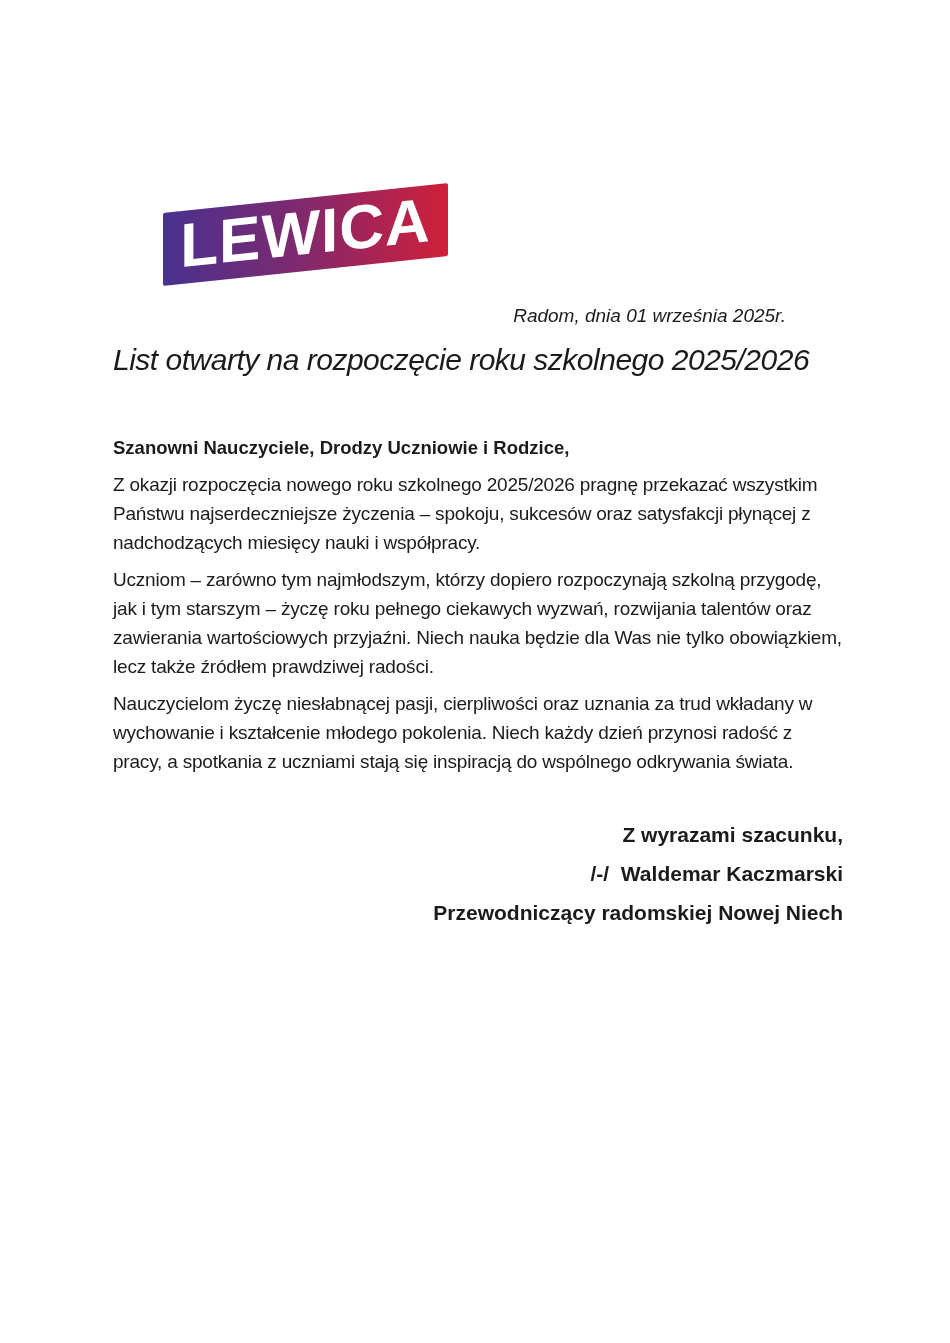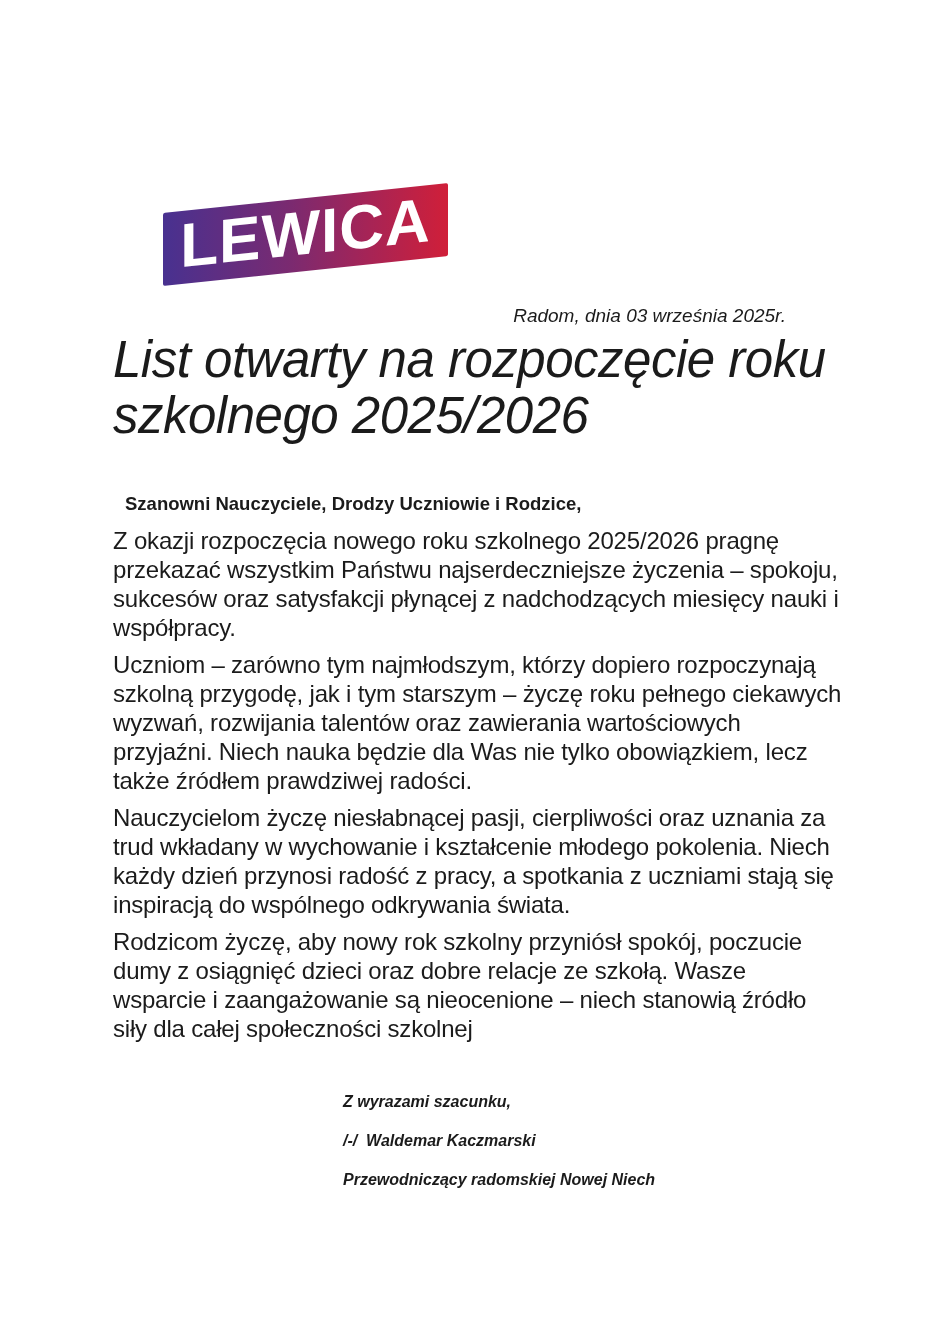--- a/index.html
+++ b/index.html
@@ -48,76 +48,74 @@
   .date-line {
     margin: 0;
     font-size: 19px;
     line-height: 28px;
     font-style: italic;
     text-align: right;
     padding-right: 57px;
   }
   .title {
     margin: 2px 0 0 0;
-    font-size: 51px;
+    font-size: 30px;
     line-height: 56px;
     font-weight: normal;
     font-style: italic;
     letter-spacing: -0.5px;
   }
   .greeting {
-    margin: 45px 0 0 12px;
+    margin: 45px 0 0 0;
     font-size: 18.5px;
     line-height: 29px;
     font-weight: bold;
   }
   .body-par {
     margin: 8px 0 0 0;
-    font-size: 24px;
+    font-size: 19px;
     line-height: 29px;
     letter-spacing: -0.2px;
   }
   .closing {
     margin: 44px 0 0 auto;
     width: 500px;
-    text-align: left;
-    font-style: italic;
+    text-align: right;
     font-weight: bold;
-    font-size: 16px;
+    font-size: 21px;
   }
   .closing p {
     margin: 0 0 10px 0;
     line-height: 29px;
     white-space: pre-wrap;
   }
 </style>
 </head>
 <body>
 
 <div class="page">
 
   <div class="logo" style="background: linear-gradient(90deg, rgb(72, 49, 144) 0%, rgb(123, 42, 112) 45%, rgb(166, 36, 86) 72%, rgb(208, 31, 57) 100%);">
     <span class="logo-text" style="color: rgb(255, 255, 255);">LEWICA</span>
   </div>
 
   <div class="content">
 
-    <p class="date-line">Radom, dnia 03 września 2025r.</p>
+    <p class="date-line">Radom, dnia 01 września 2025r.</p>
 
     <h1 class="title">List otwarty na rozpoczęcie roku szkolnego 2025/2026</h1>
 
     <p class="greeting">Szanowni Nauczyciele, Drodzy Uczniowie i Rodzice,</p>
 
     <p class="body-par">Z okazji rozpoczęcia nowego roku szkolnego 2025/2026 pragnę przekazać wszystkim Państwu najserdeczniejsze życzenia – spokoju, sukcesów oraz satysfakcji płynącej z nadchodzących miesięcy nauki i współpracy.</p>
 
     <p class="body-par">Uczniom – zarówno tym najmłodszym, którzy dopiero rozpoczynają szkolną przygodę, jak i tym starszym – życzę roku pełnego ciekawych wyzwań, rozwijania talentów oraz zawierania wartościowych przyjaźni. Niech nauka będzie dla Was nie tylko obowiązkiem, lecz także źródłem prawdziwej radości.</p>
 
     <p class="body-par">Nauczycielom życzę niesłabnącej pasji, cierpliwości oraz uznania za trud wkładany w wychowanie i kształcenie młodego pokolenia. Niech każdy dzień przynosi radość z pracy, a spotkania z uczniami stają się inspiracją do wspólnego odkrywania świata.</p>
 
-    <p class="body-par">Rodzicom życzę, aby nowy rok szkolny przyniósł spokój, poczucie dumy z osiągnięć dzieci oraz dobre relacje ze szkołą. Wasze wsparcie i zaangażowanie są nieocenione – niech stanowią źródło siły dla całej społeczności szkolnej</p>
 
 
     <div class="closing">
       <p>Z wyrazami szacunku,</p>
       <p>/-/  Waldemar Kaczmarski</p>
       <p>Przewodniczący radomskiej Nowej Niech</p>
     </div>
 
   </div>
 </div>

